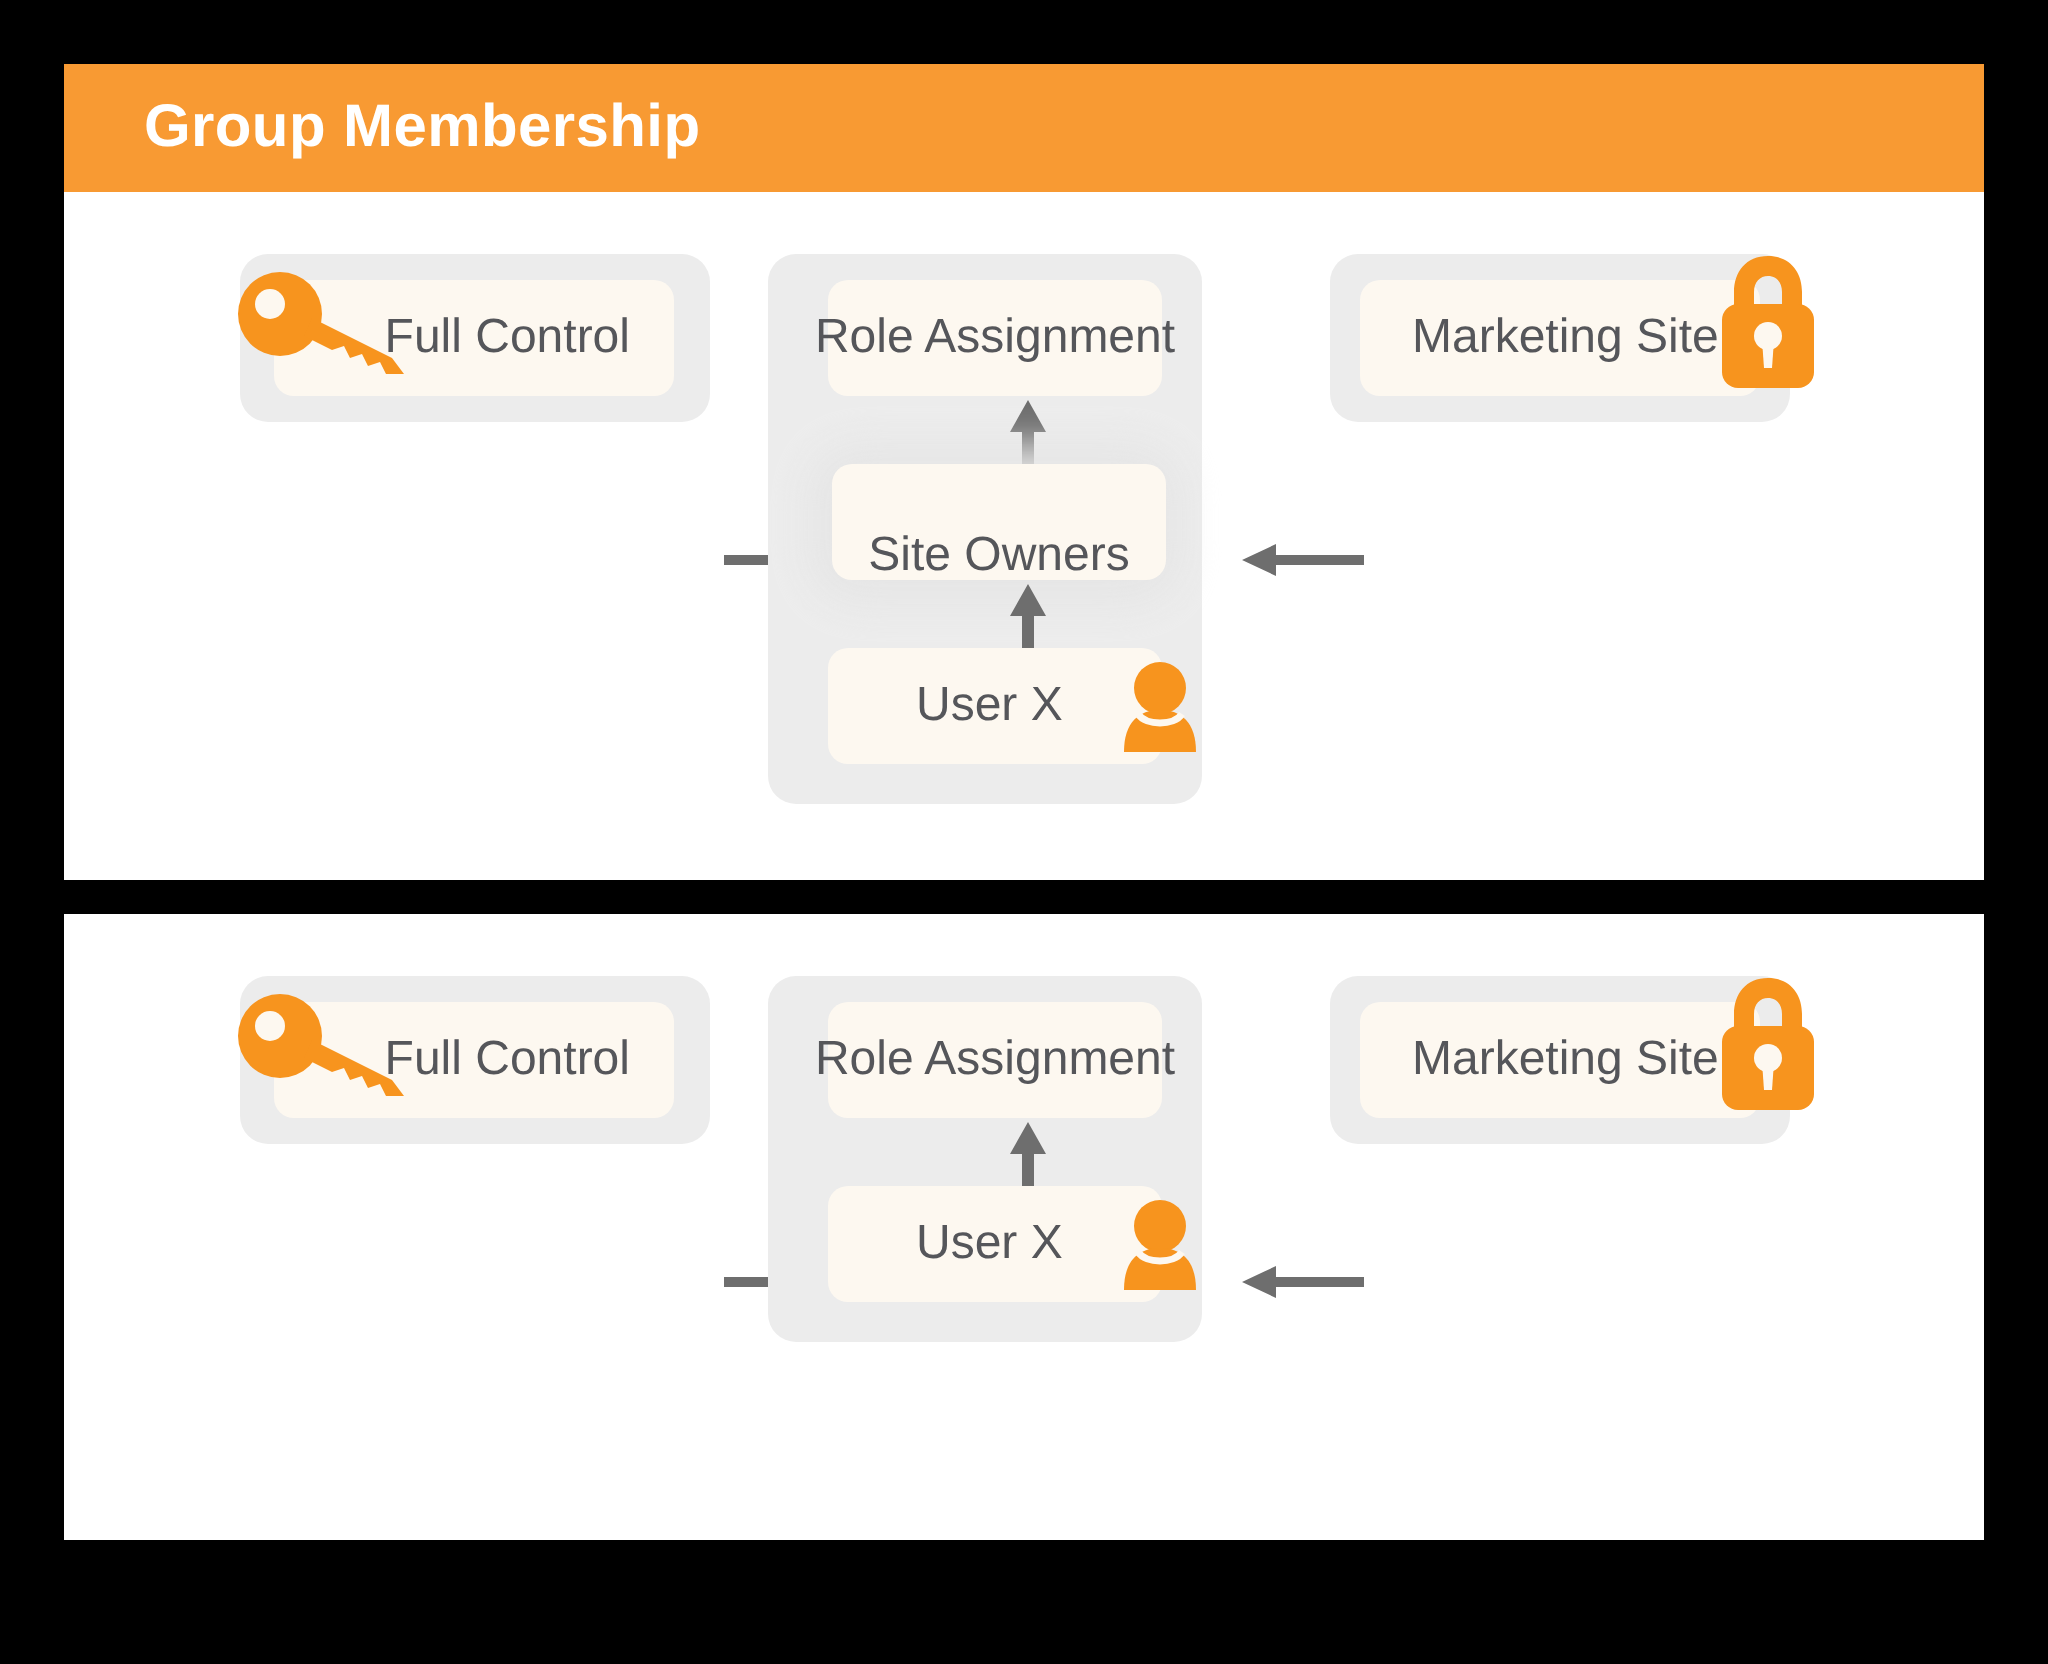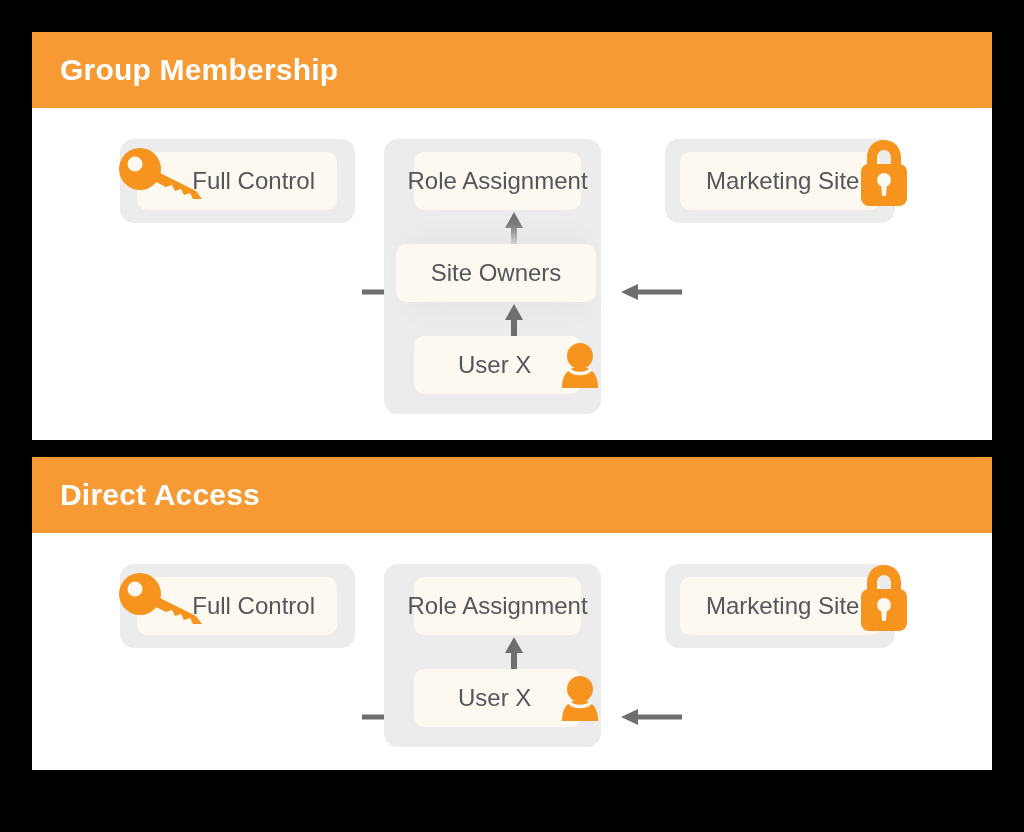--- a/index.html
+++ b/index.html
@@ -25,25 +25,25 @@
   .panel {
     position: absolute;
     left: 32px;
     width: 960px;
     background: #ffffff;
   }
   #panel-group  { top: 32px;  height: 408px; }
   #panel-direct { top: 457px; height: 313px; }
 
   .panel-header {
-    height: 76px;
+    height: 64px;
     background: #F89A33;
     display: flex;
     align-items: center;
-    padding-left: 28px;
+    padding-left: 40px;
     box-sizing: border-box;
   }
   .panel-title {
     color: #ffffff;
     font-size: 30px;
     font-weight: bold;
     letter-spacing: 0.2px;
   }
 
   .panel-body {
@@ -133,21 +133,21 @@
         <span class="card-label">Role Assignment</span>
       </div>
 
       <div class="arrow" style="left:471px; top:104px;">
         <svg width="22" height="40" viewBox="0 0 22 40">
           <path d="M11 0 L20 16 H14 V40 H8 V16 H2 Z" fill="#6E6E6E"></path>
         </svg>
       </div>
 
       <div class="glow" style="left:372px; top:126px; width:187px; height:80px;"></div>
-      <div class="card" style="left:364px; top:136px; width:200px; height:58px;">
+      <div class="card" style="left:384px; top:136px; width:167px; height:58px;align-items:flex-end;">
         <span class="card-label">Site Owners</span>
       </div>
 
       <div class="arrow" style="left:471px; top:196px;">
         <svg width="22" height="40" viewBox="0 0 22 40">
           <path d="M11 0 L20 16 H14 V40 H8 V16 H2 Z" fill="#6E6E6E"></path>
         </svg>
       </div>
 
       <div class="card" style="left:382px; top:228px; width:167px; height:58px; justify-content:flex-start; padding-left:44px;">
@@ -178,23 +178,20 @@
           <circle cx="28" cy="46" r="7" fill="#FDF8F0"></circle>
           <path d="M25 48 H31 L30 62 H26 Z" fill="#FDF8F0"></path>
         </svg>
       </div>
 
     </div>
   </section>
 
   <section class="panel" id="panel-direct">
 
-    <div class="panel-header">
-      <span class="panel-title">Direct Access</span>
-    </div>
 
     <div class="panel-body">
 
       <div class="shell" style="left:88px; top:31px; width:235px; height:84px;"></div>
       <div class="card" style="left:105px; top:44px; width:200px; height:58px; justify-content:flex-end; padding-right:22px;">
         <span class="card-label">Full Control</span>
       </div>
       <div class="icon" style="left:86px; top:39px;">
         <svg width="90" height="60" viewBox="0 0 90 60">
           <g fill="#F7941E">

